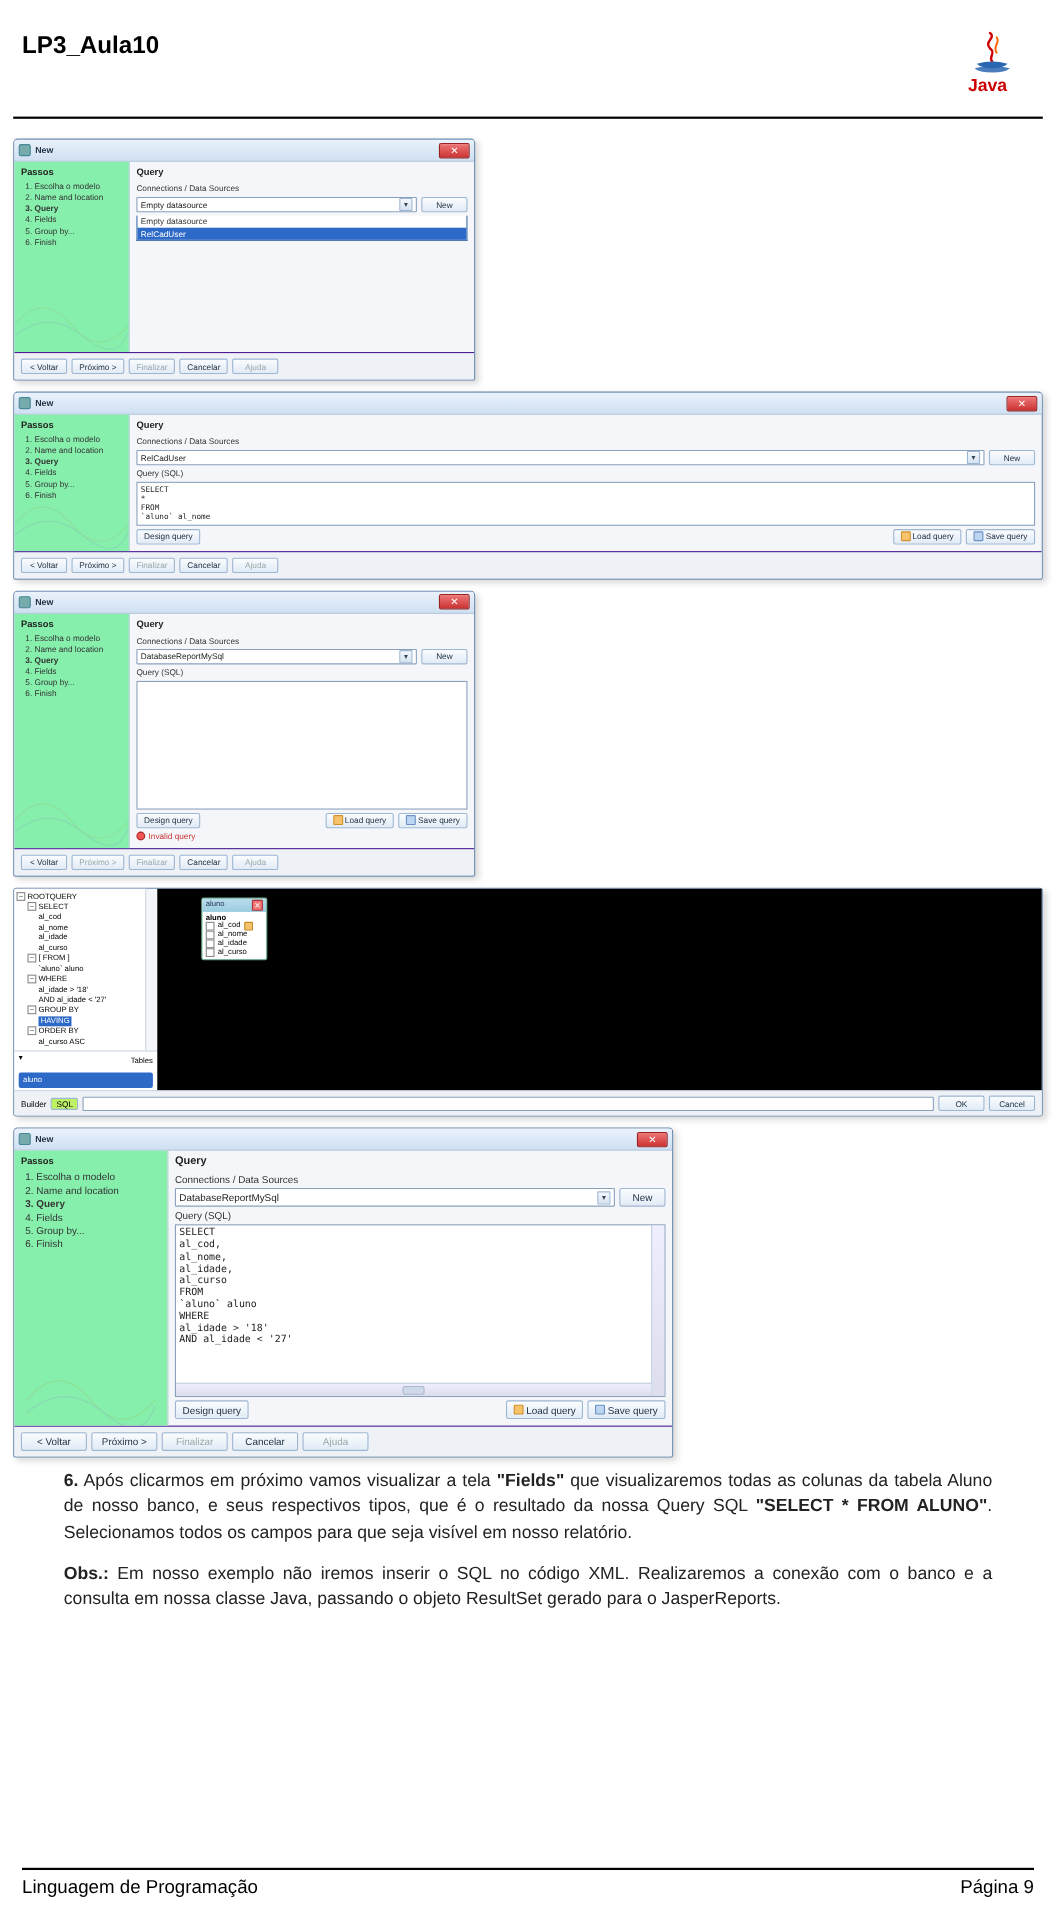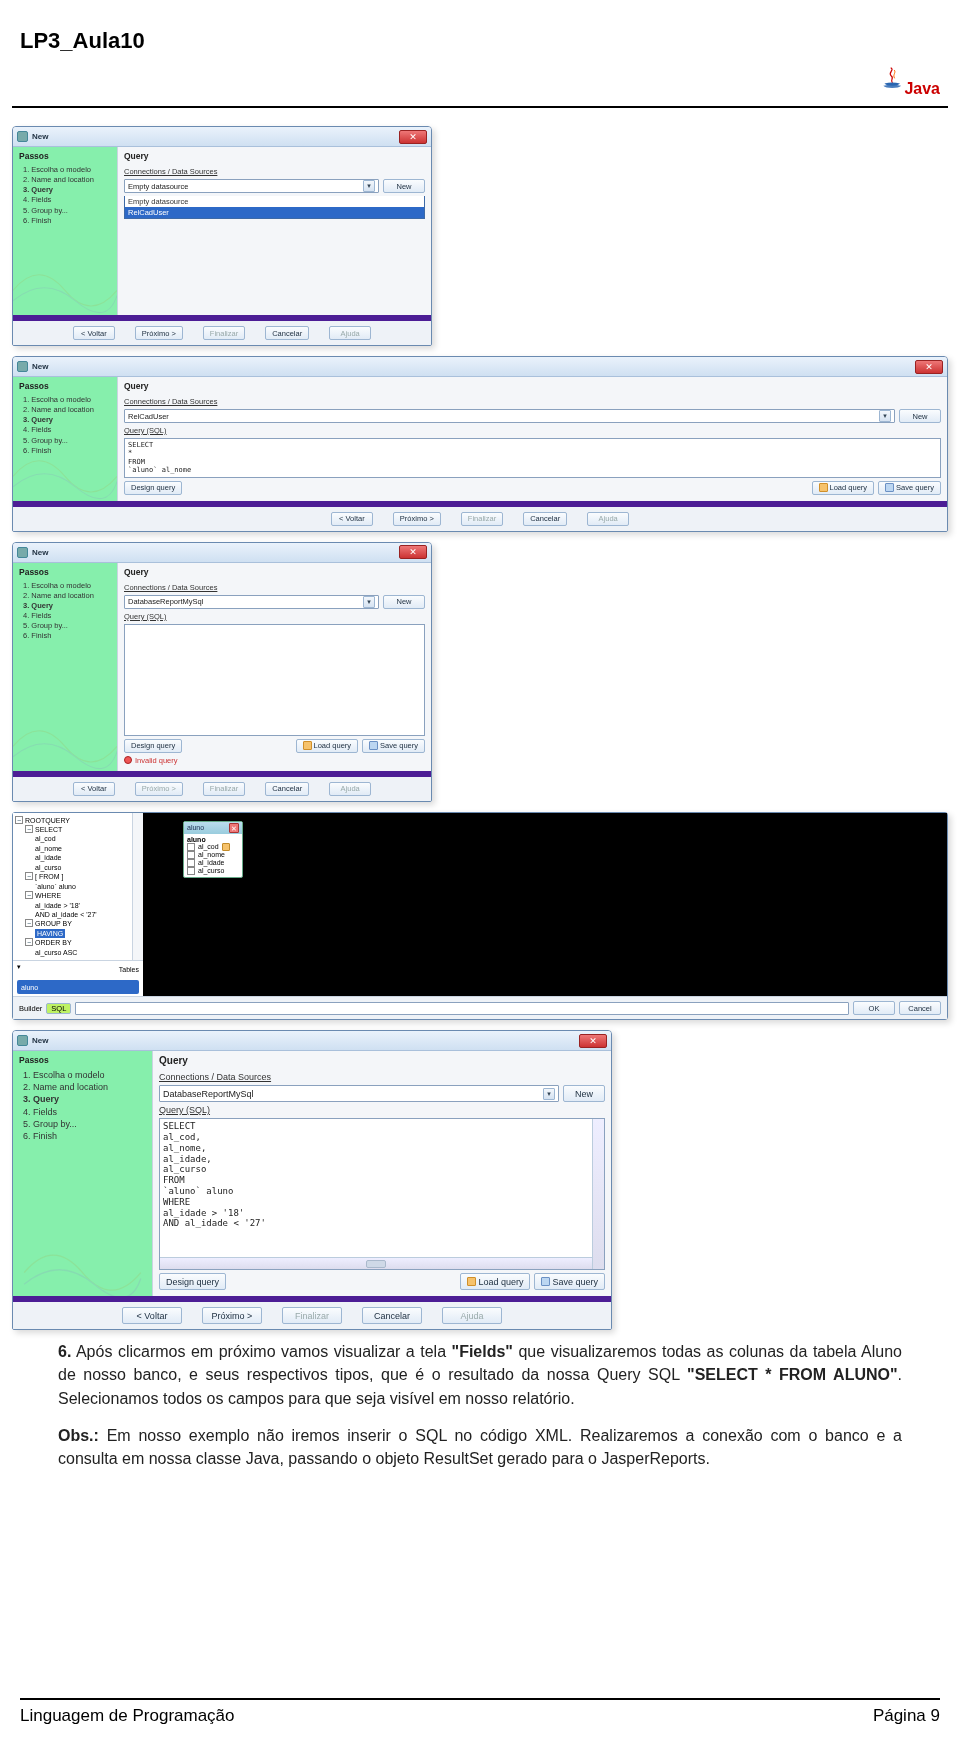--- a/index.html
+++ b/index.html
@@ -12,21 +12,21 @@
     position: relative;
     font-size: 12px;
   }
   .page-header {
     padding: 28px 20px 0 20px;
     display: flex;
     justify-content: space-between;
     align-items: flex-start;
   }
   .doc-title { font-size: 22px; font-weight: bold; color: #000; }
-  .java-logo { width: 60px; height: 70px; display:flex; flex-direction:row; align-items:flex-end; }
+  .java-logo { width: 60px; height: 70px; display:flex; flex-direction:column; align-items:flex-start; }
   .java-cup { width: 44px; height: 40px; position: relative; }
   .java-cup svg { width: 100%; height: 100%; }
   .java-text { color:#c00; font-size:16px; font-weight:bold; font-family:Arial; margin-top:2px;}
   .hr { margin: 8px 12px 0 12px; border: none; border-top: 2px solid #000; }
 
   .screens { padding: 18px 12px 0 12px; }
   .row { display:flex; gap:10px; margin-bottom:10px;flex-direction:column; }
 
   .dlg {
     border: 1px solid #6a8ab0;
@@ -72,21 +72,21 @@
     position:absolute; left:0; right:0; bottom:0; height:70px;
     opacity:.35;
   }
   .steps-col .steps-bg svg { width:100%; height:100%; }
   .col-head { font-weight:bold; font-size:8.5px; color:#222; margin-bottom:3px; }
   .steps-col ol { list-style:none; padding:0; margin:4px; font-size:7.5px; line-height:1.35; }
   .steps-col ol li { white-space:nowrap; }
   .steps-col ol li.current { font-weight:bold; }
 
   .right-col { flex:1; padding: 4px 6px 6px 6px; display:flex; flex-direction:column; gap:3px; position:relative; }
-  .field-label { font-size:7.5px; color:#333;text-decoration:underline; }
+  .field-label { font-size:7.5px; color:#333; }
   .dd {
     height: 14px; border:1px solid #8aa1be; background:#fff; border-radius:1px;
     display:flex; align-items:center; padding:0 3px; font-size:7.5px; color:#222;
     position:relative;
   }
   .dd .chev { margin-left:auto; width:12px; height:12px; background:linear-gradient(#f3f7fc,#d5e2f1);border:1px solid #9db6d2;border-radius:1px; display:flex;align-items:center;justify-content:center;color:#345;font-size:7px;}
   .btn {
     height:14px; padding:0 6px; min-width:42px;
     border:1px solid #9db6d2; border-radius:2px;
     background:linear-gradient(#fafcfe,#e1ebf6);
@@ -107,21 +107,21 @@
     font-family: Verdana, monospace; color:#222; line-height:1.2; overflow:hidden;
     position:relative;
   }
   .scrollbar-v { position:absolute; right:0; top:0; bottom:0; width:12px; background:linear-gradient(#eef,#dde); border-left:1px solid #bcd; }
   .scrollbar-h { position:absolute; left:0; right:12px; bottom:0; height:12px; background:linear-gradient(#eef,#dde); border-top:1px solid #bcd; display:flex;align-items:center;justify-content:center; }
   .scrollbar-h .thumb { width:20px; height:8px; background:#cfd9e7; border:1px solid #aab9cc; border-radius:2px;}
   .status-invalid { color:#c33; font-size:7.5px; display:flex;align-items:center;gap:3px; }
   .status-invalid .dot{width:8px;height:8px;border-radius:50%;background:#e55;border:1px solid #a22;}
 
   .dlg-footer {
-    border-top:6px solid #4c1d95; padding:5px 6px; display:flex; justify-content:center; gap:20px;
+    border-top:1px solid #4c1d95; padding:5px 6px; display:flex; justify-content:flex-start; gap:4px;
     background:#eef2f7;
   }
 
   
   .qb {
     border:1px solid #6a8ab0; border-radius:3px; background:#f4f6f9;
     display:flex; flex-direction:column; font-size:8px;
     box-shadow: 3px 3px 6px rgba(0,0,0,.15);
   }
   .qb-body { display:flex; flex:1; }

